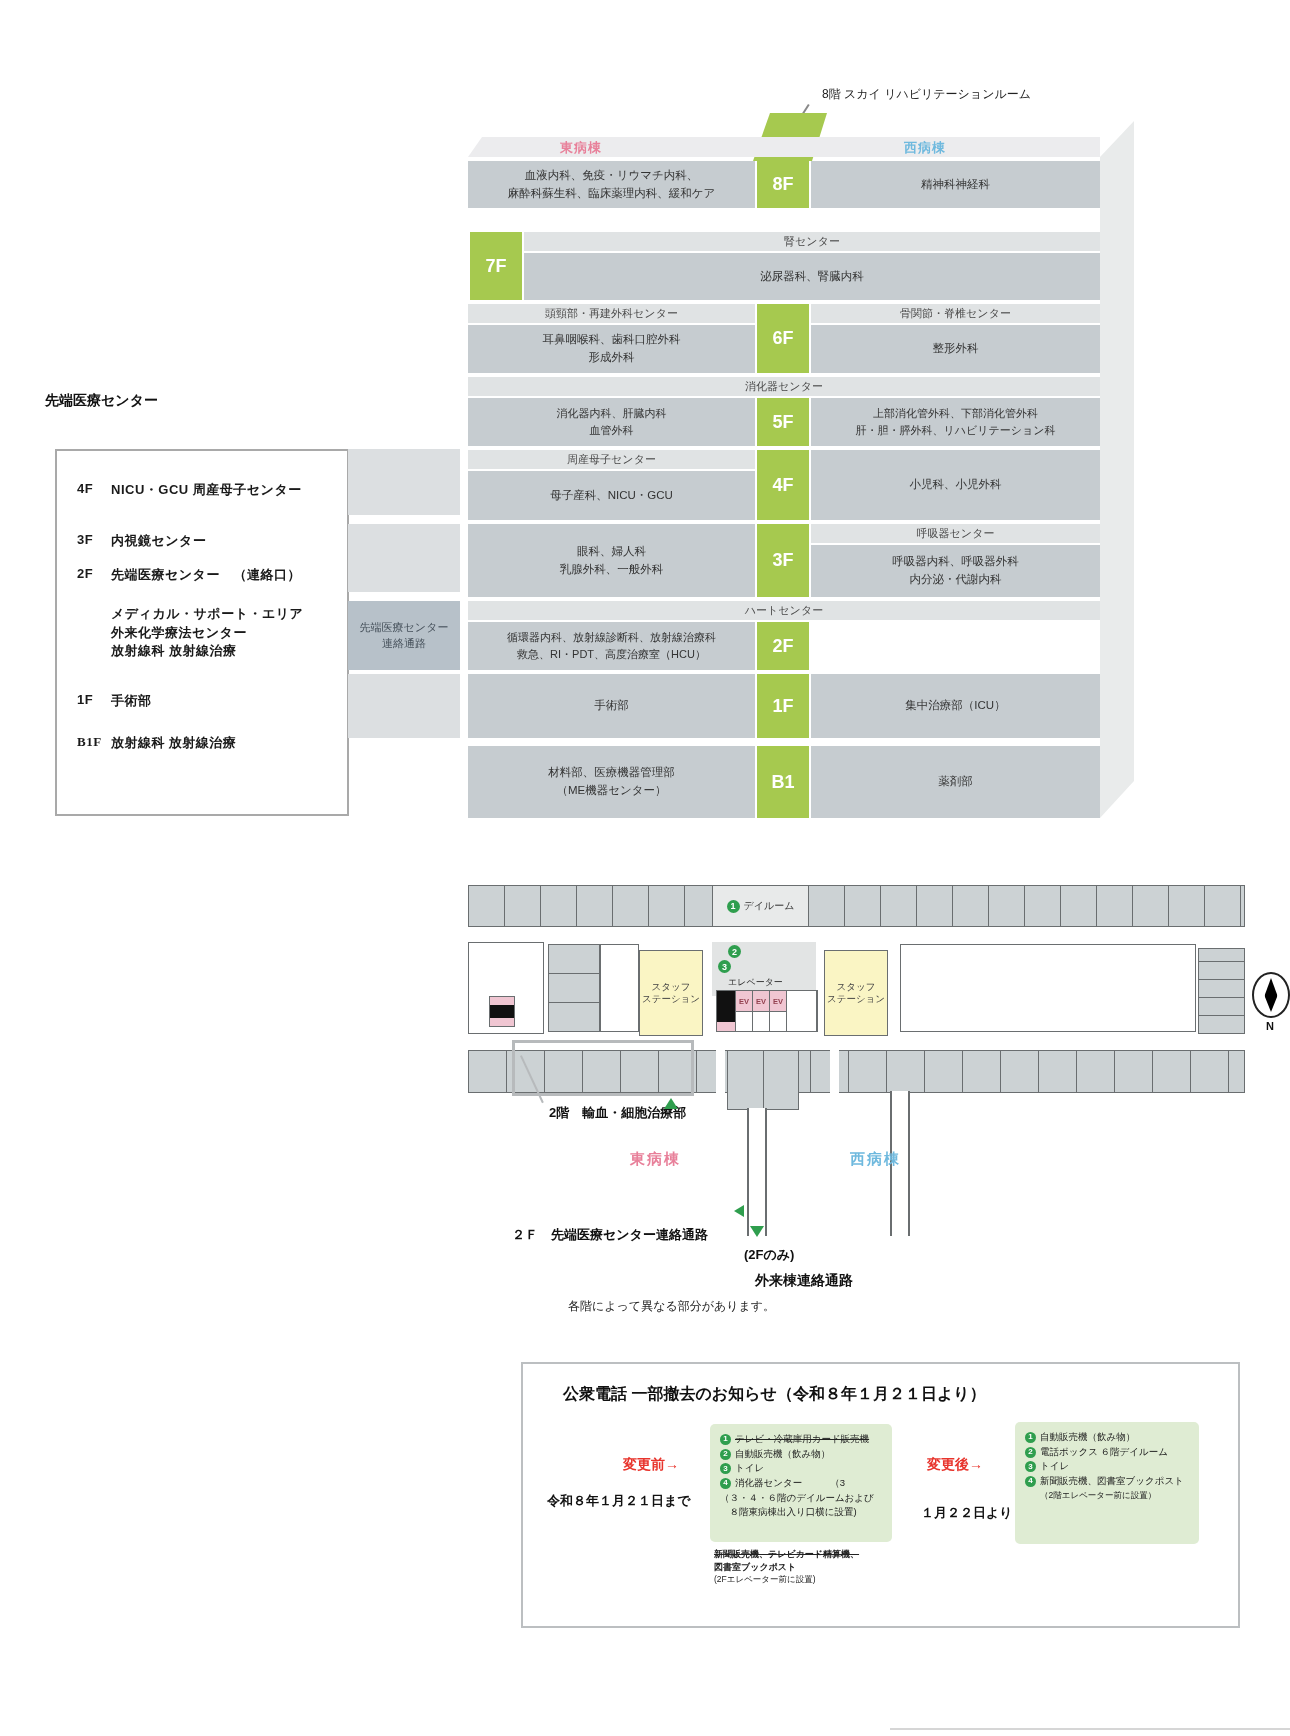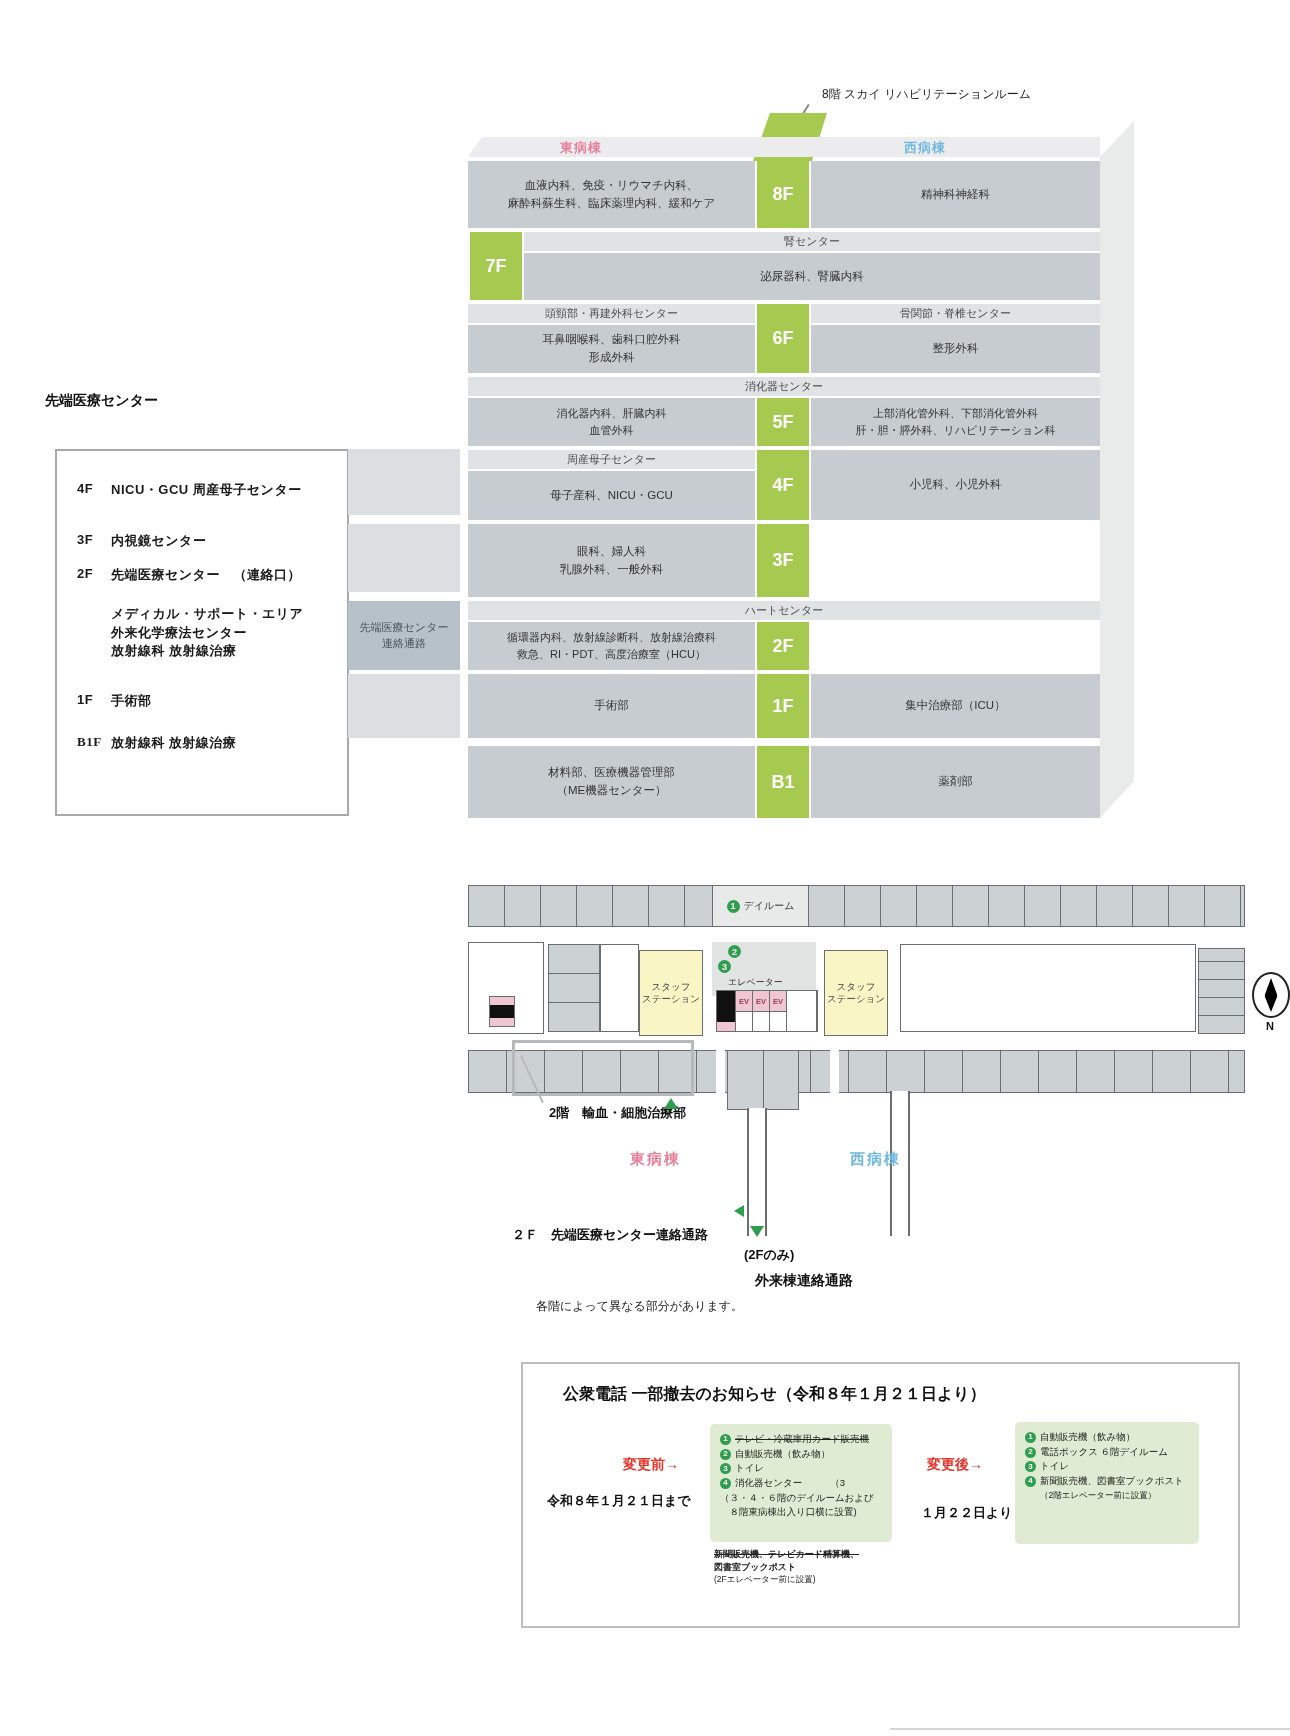--- a/index.html
+++ b/index.html
@@ -104,21 +104,21 @@
   <div class="abs ann8f" style="left:822px;top:86px;">8階 スカイ リハビリテーションルーム</div>
   <div class="abs annline" style="left:808px;top:104px;"></div>
 
   <div class="abs side3d"></div>
   <div class="abs towercap"></div>
   <div class="abs roof">
     <span style="left:92px;color:#e8809a;">東病棟</span>
     <span style="left:436px;color:#6fb9de;">西病棟</span>
   </div>
 
-  <div class="frow" style="top:161px;height:67px;">
+  <div class="frow" style="top:161px;height:47px;">
     <div class="fbody">
       <div class="fcell east">
           <div class="cellbody ml">血液内科、免疫・リウマチ内科、
 麻酔科蘇生科、臨床薬理内科、緩和ケア</div>
         </div>
       <div class="ftower">
           <span>8F</span>
         </div>
       <div class="fcell west">
           <div class="cellbody ml">精神科神経科</div>
@@ -189,20 +189,25 @@
 
   <div class="frow" style="top:524px;height:73px;">
     <div class="fbody">
       <div class="fcell east">
           <div class="cellbody ml">眼科、婦人科
 乳腺外科、一般外科</div>
         </div>
       <div class="ftower">
           <span>3F</span>
         </div>
+      <div class="fcell west">
+        <div class="cellhead">呼吸器センター</div>
+        <div class="cellbody ml">呼吸器内科、呼吸器外科
+内分泌・代謝内科</div>
+      </div>
     </div>
   </div>
 
   <div class="frow" style="top:601px;height:69px;">
     <div class="spanhead">ハートセンター</div>
     <div class="fbody">
       <div class="fcell east">
           <div class="cellbody ml" style="font-size:11px">循環器内科、放射線診断科、放射線治療科
 救急、RI・PDT、高度治療室（HCU）</div>
         </div>
@@ -336,21 +341,21 @@
   <div class="abs tri-up" style="left:664px;top:1098px;"></div>
 
   <div class="abs ward-e" style="left:630px;top:1150px;">東病棟</div>
   <div class="abs ward-w" style="left:850px;top:1150px;">西病棟</div>
 
   <div class="abs note-b" style="left:512px;top:1202px;margin-top:24px;">２Ｆ　先端医療センター連絡通路</div>
   <div class="abs tri-left" style="left:734px;top:1205px;"></div>
   <div class="abs tri-down" style="left:750px;top:1226px;"></div>
   <div class="abs note-b" style="left:744px;top:1246px;">(2Fのみ)</div>
   <div class="abs note-b" style="left:755px;top:1272px;font-size:14px;">外来棟連絡通路</div>
-  <div class="abs" style="left:536px;top:1298px;font-size:12px;color:#222;">各階によって異なる部分があります。</div>
+  <div class="abs" style="left:568px;top:1298px;font-size:12px;color:#222;">各階によって異なる部分があります。</div>
 
   <div class="abs compass" style="left:1252px;top:972px;">
     <div class="needle"></div>
   </div>
   <div class="abs" style="left:1266px;top:1020px;font-size:11px;font-weight:bold;color:#111;">N</div>
 
   <div class="abs notice">
     <div class="abs n-title" style="left:40px;top:20px;">公衆電話 一部撤去のお知らせ（令和８年１月２１日より）</div>
 
     <div class="abs n-red" style="left:100px;top:92px;">変更前→</div>

